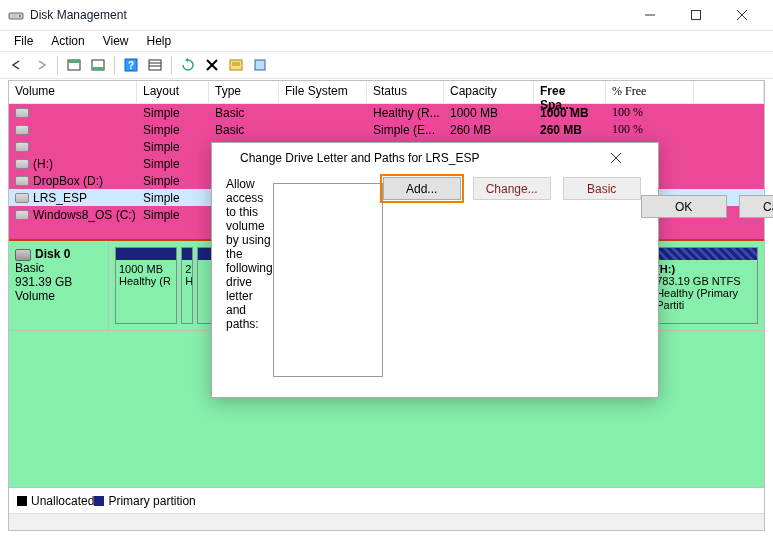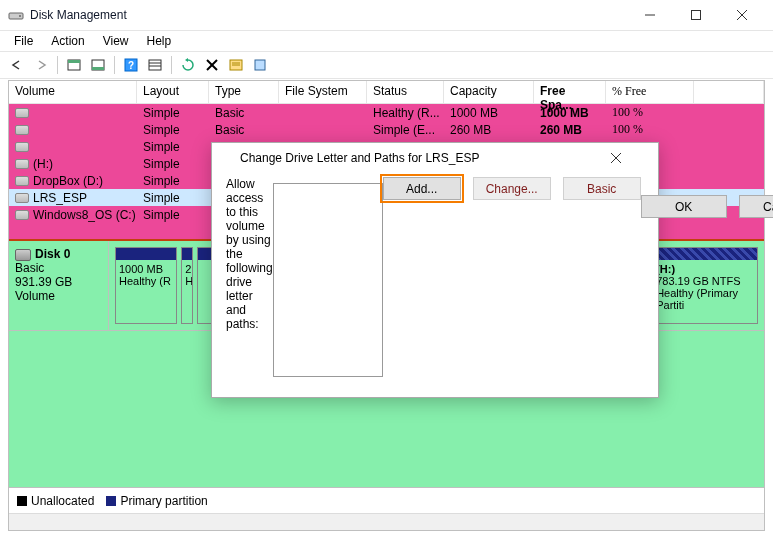--- a/index.html
+++ b/index.html
@@ -49,21 +49,21 @@
 .disk-row { display: flex; height: 90px; border-bottom: 1px solid #bfbfbf; }
 .disk-left { width: 100px; border-right: 1px solid #bfbfbf; padding: 6px; font-size: 12px; display: flex; flex-direction: column; }
 .disk-left .dl-title { font-weight: bold; }
 .disk-ico { width: 16px; height: 12px; display: inline-block; background: linear-gradient(#ccc,#999); border: 1px solid #666; border-radius: 2px; margin-right: 4px; vertical-align: middle; }
 .disk-parts { flex: 1; display: flex; padding: 6px; gap: 4px; overflow: hidden; }
 .part { border: 1px solid #888; font-size: 11px; padding: 3px; overflow: hidden; display: flex; flex-direction: column; }
 .part .pstripe { height: 12px; background: #1a237e; margin: -3px -3px 3px -3px; }
 .part .pstripe.hatched { background: repeating-linear-gradient(45deg,#1a237e,#1a237e 3px,#3949ab 3px,#3949ab 6px); }
 
 
-.legend { height: 26px; border-top: 1px solid #bfbfbf; display: flex; align-items: center; padding: 0 8px; gap: 12px; font-size: 12px; }
+.legend { height: 26px; border-top: 1px solid #bfbfbf; display: flex; align-items: center; padding: 0 8px; gap: 0; font-size: 12px; }
 .leg-sw { display: inline-block; width: 10px; height: 10px; margin-right: 4px; vertical-align: middle; }
 .sw-unalloc { background: #000; }
 .sw-primary { background: #1a237e; }
 
 .scrollbar-bottom { height: 17px; background: #f0f0f0; border-top: 1px solid #dcdcdc; }
 
 
 .dialog { position: absolute; left: 211px; top: 142px; width: 448px; height: 256px; background: #fff; border: 1px solid #aaa; box-shadow: 0 4px 18px rgba(0,0,0,0.25); z-index: 50; display: flex; flex-direction: column; }
 .dlg-title { height: 30px; display: flex; align-items: center; padding: 0 28px; font-size: 12px; }
 .dlg-title .dlg-spacer { flex: 1; }

